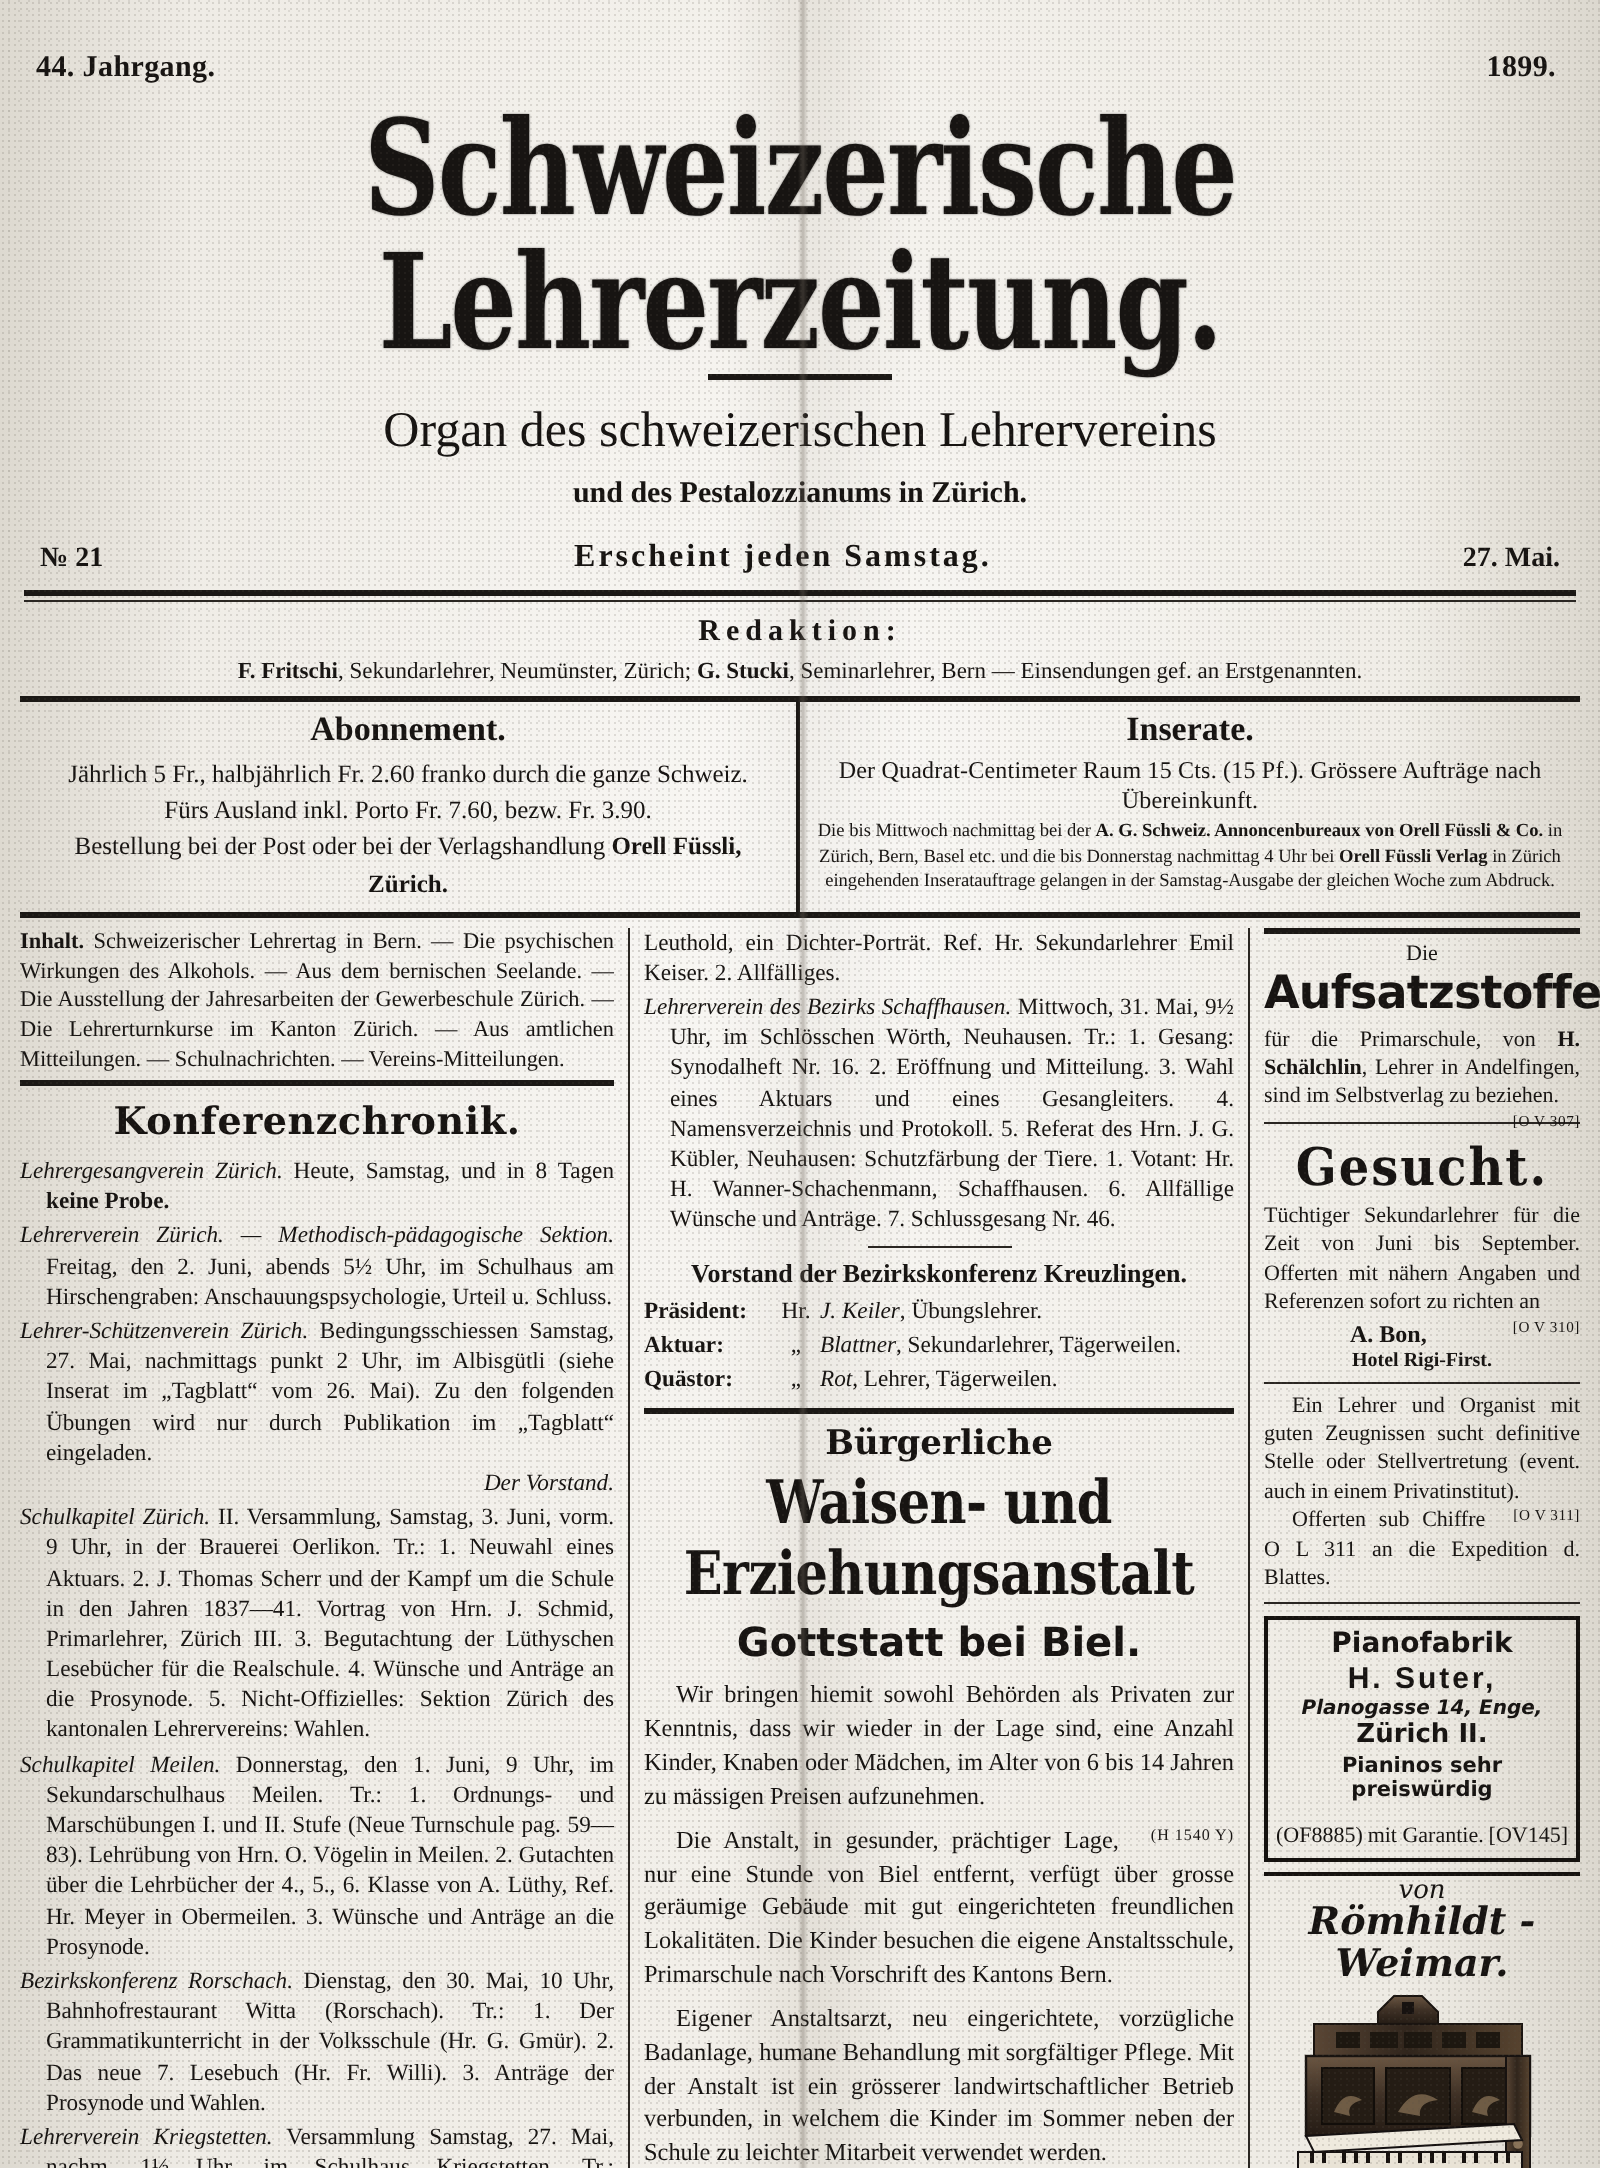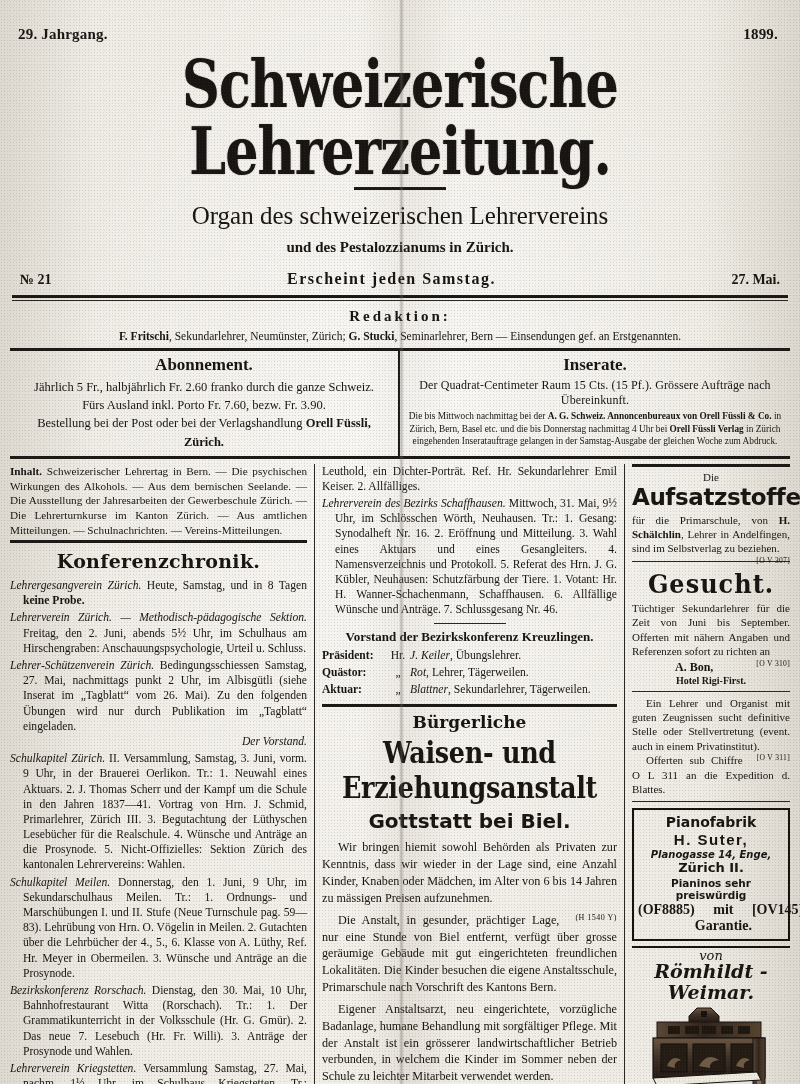--- a/index.html
+++ b/index.html
@@ -108,38 +108,38 @@
   .sig { text-align:right; font-weight:bold; font-size:12px; margin-top:1px; }
   .sig2 { text-align:right; font-weight:bold; font-size:10px; }
   .ctr { text-align:center; }
 
   .suter { border:2.5px solid #15120f; padding:4px 4px 5px; margin-top:6px; text-align:center; }
   .suter .s1 { font-size:14px; font-weight:bold; font-family:"DejaVu Sans",sans-serif; }
   .suter .s2 { font-size:15px; font-weight:bold; font-family:Liberation Sans, sans-serif; letter-spacing:1.5px; margin:1px 0; }
   .suter .s3 { font-size:10px; font-weight:bold; font-style:italic; font-family:"DejaVu Sans",sans-serif; }
   .suter .s4 { font-size:13px; font-weight:bold; font-family:"DejaVu Sans",sans-serif; }
   .suter .s5 { font-size:10.5px; font-weight:bold; font-family:"DejaVu Sans",sans-serif; margin-top:2px; }
-  .suter .s6 { font-size:14px; margin-top:1px; display:flex; justify-content:space-between; font-weight:bold; }
+  .suter .s6 { font-size:11px; margin-top:11px; display:flex; justify-content:space-between; font-weight:normal; }
 
   .pianoad { margin-top:5px; border-top:2.5px solid #15120f; padding-top:2px; }
   .pian-title { text-align:center; }
   .pian-title .t1 { font-family:"DejaVu Serif",serif; font-weight:bold; font-size:27px;
                     font-style:italic; letter-spacing:-.5px; display:block; line-height:1; }
   .pian-title .t2 { font-family:"DejaVu Serif",serif; font-style:italic; font-size:13px; display:block; margin:-2px 0; }
   .pian-title .t3 { font-family:"DejaVu Serif",serif; font-weight:bold; font-size:19px;
                     font-style:italic; display:block; line-height:1.1; }
   .piano-img { display:block; margin:3px auto 0; }
 </style>
 </head>
 <body>
 
 <div class="page">
 
   <div class="topline">
-    <span>29. Jahrgang.</span>
+    <span>44. Jahrgang.</span>
     <span>1899.</span>
   </div>
 
   <div class="masthead">Schweizerische Lehrerzeitung.</div>
   <div class="mast-rule"></div>
   <div class="subtitle">Organ des schweizerischen Lehrervereins</div>
   <div class="subtitle2">und des Pestalozzianums in Zürich.</div>
 
   <div class="issueline">
     <span>№ 21</span>
@@ -224,28 +224,28 @@
 
       <div class="vorstand-h">Vorstand der Bezirkskonferenz Kreuzlingen.</div>
       <table class="vtab">
         <tbody>
             <tr>
           <td class="k">Präsident:</td>
           <td class="q">Hr.</td>
           <td><i>J. Keiler</i><span>, Übungslehrer.</span></td>
         </tr>
         <tr>
+          <td class="k">Aktuar:</td>
+          <td class="q">„</td>
+          <td><i>Blattner</i><span>, Sekundarlehrer, Tägerweilen.</span></td>
+        </tr>
+        <tr>
           <td class="k">Quästor:</td>
           <td class="q">„</td>
           <td><i>Rot</i><span>, Lehrer, Tägerweilen.</span></td>
-        </tr>
-        <tr>
-          <td class="k">Aktuar:</td>
-          <td class="q">„</td>
-          <td><i>Blattner</i><span>, Sekundarlehrer, Tägerweilen.</span></td>
         </tr>
       </tbody>
         </table>
 
       <div class="wa">
         <div class="wa-h1">Bürgerliche</div>
         <div class="wa-h2">Waisen- und Erziehungsanstalt</div>
         <div class="wa-h3">Gottstatt bei Biel.</div>
         <div class="wa-p">Wir bringen hiemit sowohl Behörden als Privaten zur Kenntnis, dass wir wieder in der Lage sind, eine Anzahl Kinder, Knaben oder Mädchen, im Alter von 6 bis 14 Jahren zu mässigen Preisen aufzunehmen.</div>
         <div class="wa-p">

